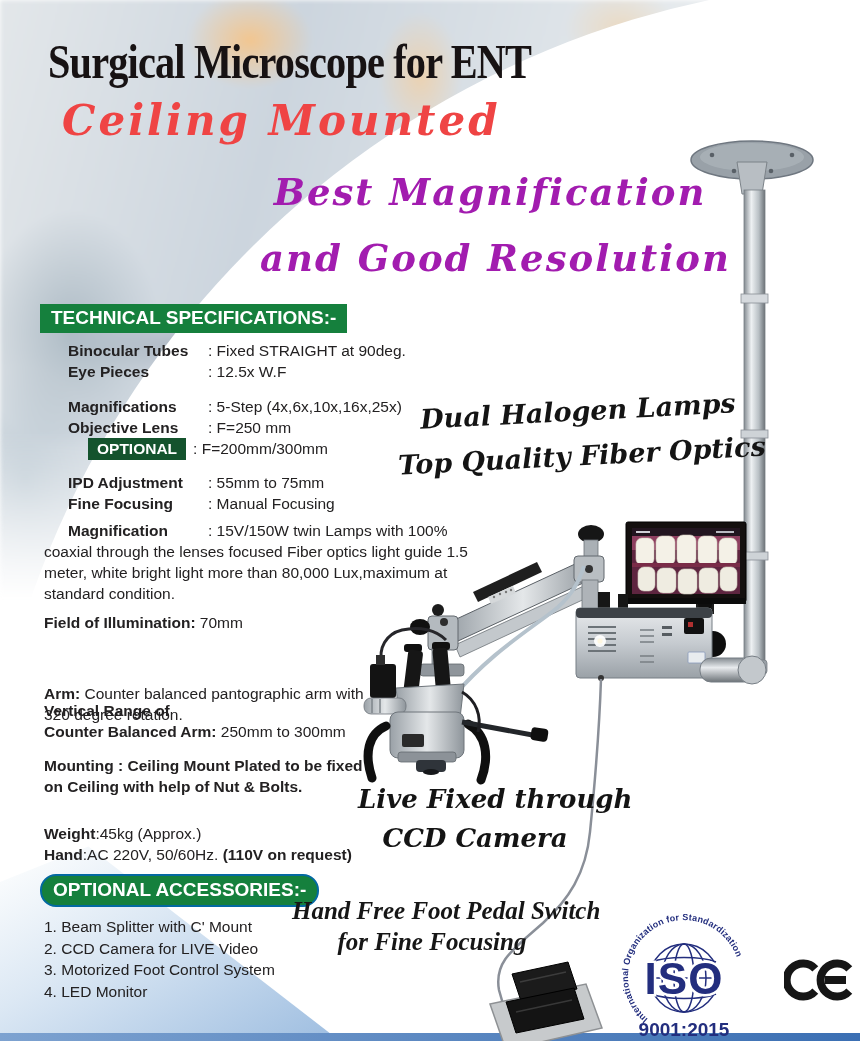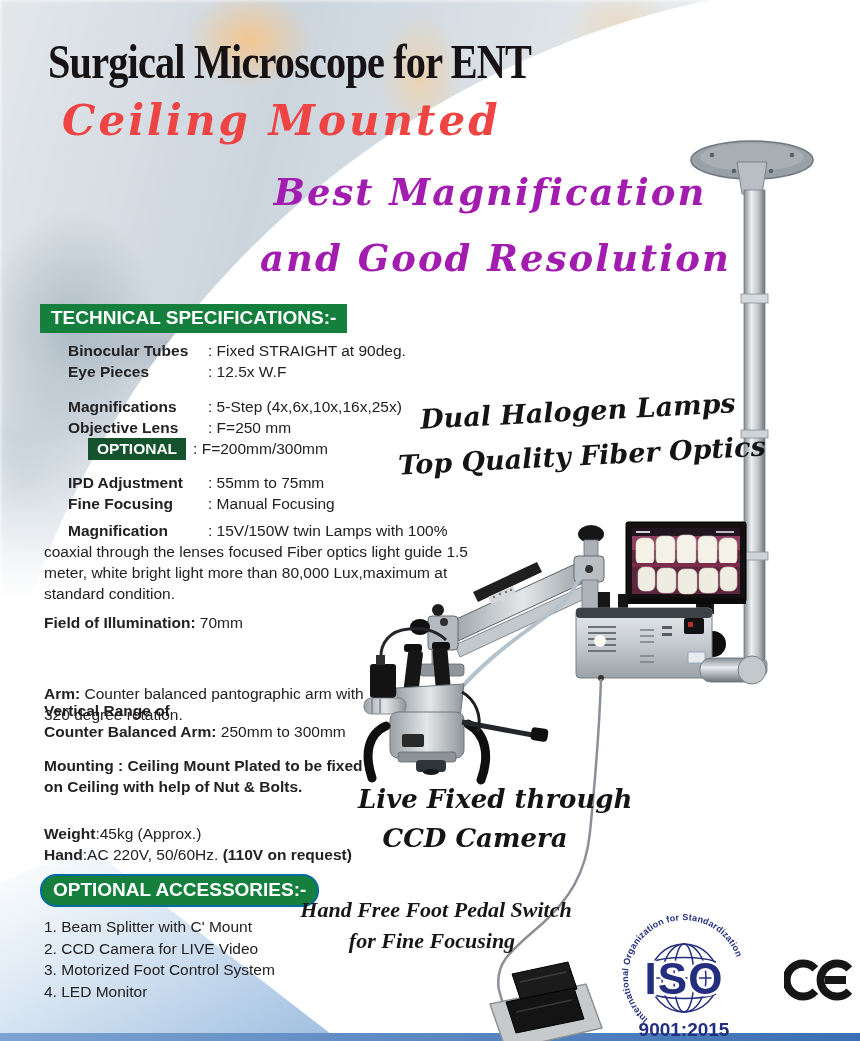--- a/index.html
+++ b/index.html
@@ -28,21 +28,21 @@
   
   .abs{position:absolute;z-index:5;}
   .title{font-family:"Liberation Serif",serif;font-weight:bold;font-size:48px;color:#171213;
     transform:scaleX(.84);transform-origin:left top;letter-spacing:-1px;white-space:nowrap;}
   .script{font-family:"DejaVu Serif",serif;font-style:italic;font-weight:bold;white-space:nowrap;}
   .subtitle{font-size:42px;letter-spacing:3px;color:#ef4444;}
   .tagline{color:#a21caf;font-size:37px;letter-spacing:2px;text-align:center;}
   .annot{font-size:27px;color:#141414;text-align:center;}
   .annot2{font-size:26px;color:#141414;text-align:center;}
   .serif-note{position:absolute;z-index:5;font-family:"Liberation Serif",serif;font-style:italic;
-    font-weight:600;font-size:22px;color:#161616;text-align:center;white-space:nowrap;}
+    font-weight:600;font-size:25px;color:#161616;text-align:center;white-space:nowrap;}
   .sec-head{position:absolute;z-index:5;background:#15803d;color:#fff;font-weight:bold;
     font-size:19px;padding:3px 11px 4px 11px;white-space:nowrap;}
   .pill{border-radius:16px;border:2px solid #0369a1;}
   .specs{position:absolute;left:44px;z-index:5;font-size:15.5px;line-height:21px;color:#232122;}
   .lbl{display:inline-block;width:140px;font-weight:bold;vertical-align:top;margin-left:24px;}
   .b{font-weight:bold;}
   .optional-row{padding-left:44px;}
   .optional-badge{display:inline-block;background:#14532d;color:#fff;font-weight:bold;
     padding:0 9px 1px 9px;margin-right:7px;}
   .para{margin:0;}

